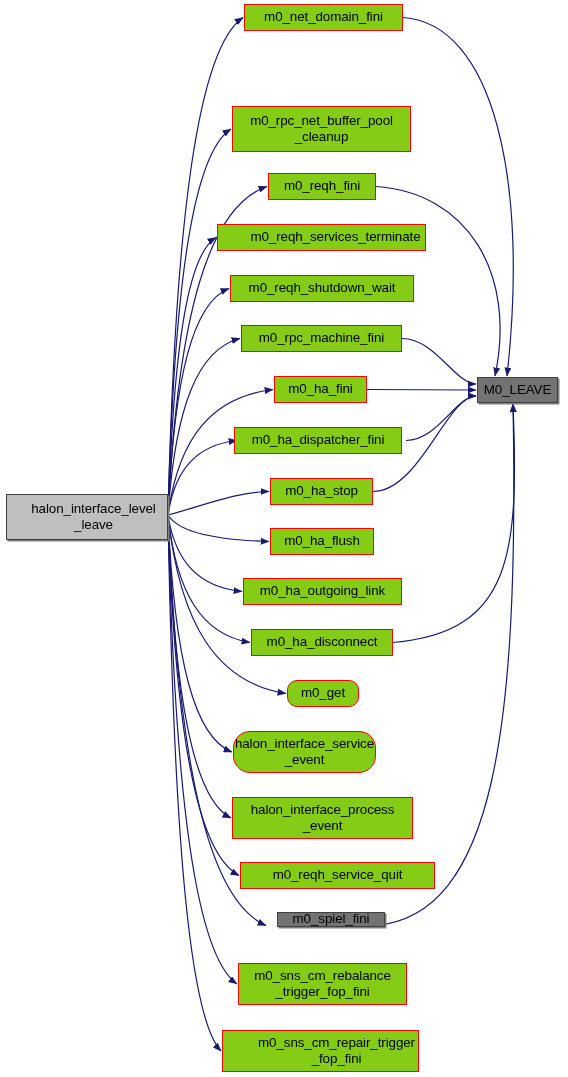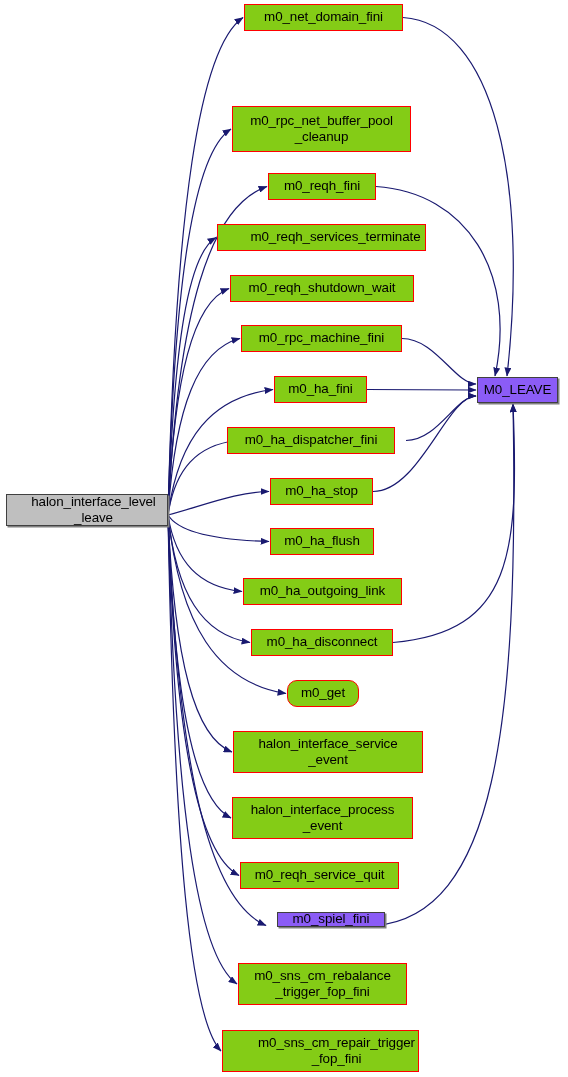--- a/index.html
+++ b/index.html
@@ -39,21 +39,21 @@
     letter-spacing: -0.1px;
     white-space: pre-line;
     z-index: 5;
   }
   .node.root {
     background: #bfbfbf;
     border: 1px solid #404040;
     box-shadow: 1.5px 1.5px 0 0 #808080;
   }
   .node.plain {
-    background: #8b5cf6;
+    background: #737373;
     border: 1px solid #404040;
     box-shadow: 1.5px 1.5px 0 0 #808080;
   }
 </style>
 </head>
 <body>
 
 <div id="callgraph">
   <svg id="graph-svg" viewBox="0 0 568 1077" xmlns="http://www.w3.org/2000/svg">
     <defs>
@@ -85,41 +85,41 @@
         <path d="M376,186.5 C466,192.5 517,271.775 495,376" fill="none" stroke="#191970" stroke-width="1.2" marker-end="url(#arrowhead)"></path>
         <path d="M402,338.5 C435.3,338.5 455.28,384 476,384" fill="none" stroke="#191970" stroke-width="1.2" marker-end="url(#arrowhead)"></path>
         <path d="M367,389.5 C416.05,389.5 445.48,390 476,390" fill="none" stroke="#191970" stroke-width="1.2" marker-end="url(#arrowhead)"></path>
         <path d="M406,440.5 C437.5,440.5 456.4,396 476,396" fill="none" stroke="#191970" stroke-width="1.2" marker-end="url(#arrowhead)"></path>
         <path d="M373,491.5 C419.35,491.5 447.15999999999997,396 476,396" fill="none" stroke="#191970" stroke-width="1.2" marker-end="url(#arrowhead)"></path>
         <path d="M393,642.5 C513,632.5 519,551.87 513,404" fill="none" stroke="#191970" stroke-width="1.2" marker-end="url(#arrowhead)"></path>
         <path d="M375,925.5 C495,915.5 519,727.3299999999999 513,404" fill="none" stroke="#191970" stroke-width="1.2" marker-end="url(#arrowhead)"></path>
       </g>
   </svg>
   <div id="node-layer">
-      <div class="node root" style="left: 6px; top: 494px; width: 162px; height: 32px; padding-left: 13px;">halon_interface_level
+      <div class="node root" style="left: 6px; top: 494px; width: 162px; height: 46px; padding-left: 13px;">halon_interface_level
 _leave</div>
       <div class="node" style="left: 244px; top: 4px; width: 159px; height: 27px;">m0_net_domain_fini</div>
       <div class="node" style="left: 232px; top: 106px; width: 179px; height: 46px;">m0_rpc_net_buffer_pool
 _cleanup</div>
       <div class="node" style="left: 268px; top: 173px; width: 108px; height: 27px;">m0_reqh_fini</div>
       <div class="node" style="left: 217px; top: 224px; width: 209px; height: 27px; padding-left: 28px;">m0_reqh_services_terminate</div>
       <div class="node" style="left: 230px; top: 275px; width: 184px; height: 27px;">m0_reqh_shutdown_wait</div>
       <div class="node" style="left: 241px; top: 325px; width: 161px; height: 27px;">m0_rpc_machine_fini</div>
       <div class="node" style="left: 274px; top: 376px; width: 93px; height: 27px; text-align: right;">m0_ha_fini</div>
-      <div class="node" style="left: 227px; top: 427px; width: 168px; height: 27px;">m0_ha_dispatcher_fini</div>
+      <div class="node" style="left: 234px; top: 427px; width: 168px; height: 27px;">m0_ha_dispatcher_fini</div>
       <div class="node" style="left: 270px; top: 478px; width: 103px; height: 27px;">m0_ha_stop</div>
       <div class="node" style="left: 270px; top: 528px; width: 104px; height: 27px;">m0_ha_flush</div>
       <div class="node" style="left: 243px; top: 578px; width: 159px; height: 27px;">m0_ha_outgoing_link</div>
       <div class="node" style="left: 251px; top: 629px; width: 142px; height: 27px;">m0_ha_disconnect</div>
       <div class="node" style="left: 287px; top: 680px; width: 72px; height: 27px; border-radius: 10px;">m0_get</div>
-      <div class="node" style="left: 233px; top: 731px; width: 190px; height: 42px;">halon_interface_service
+      <div class="node" style="left: 233px; top: 731px; width: 143px; height: 42px; border-radius: 17px;">halon_interface_service
 _event</div>
       <div class="node" style="left: 232px; top: 797px; width: 181px; height: 42px;">halon_interface_process
 _event</div>
-      <div class="node" style="left: 240px; top: 862px; width: 159px; height: 27px;">m0_reqh_service_quit</div>
+      <div class="node" style="left: 240px; top: 862px; width: 195px; height: 27px;">m0_reqh_service_quit</div>
       <div class="node plain" style="left: 277px; top: 912px; width: 108px; height: 15px;">m0_spiel_fini</div>
       <div class="node" style="left: 238px; top: 963px; width: 169px; height: 42px;">m0_sns_cm_rebalance
 _trigger_fop_fini</div>
       <div class="node" style="left: 222px; top: 1030px; width: 197px; height: 42px; padding-left: 32px;">m0_sns_cm_repair_trigger
 _fop_fini</div>
       <div class="node plain" style="left: 477px; top: 377px; width: 81px; height: 26px;">M0_LEAVE</div>
     </div>
 </div>
 
 </body></html>

